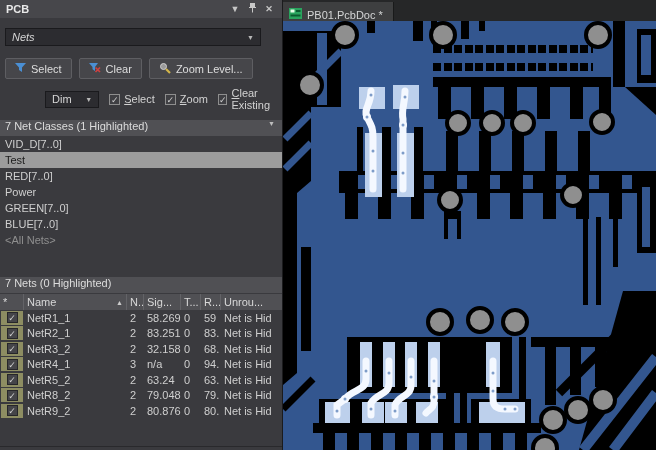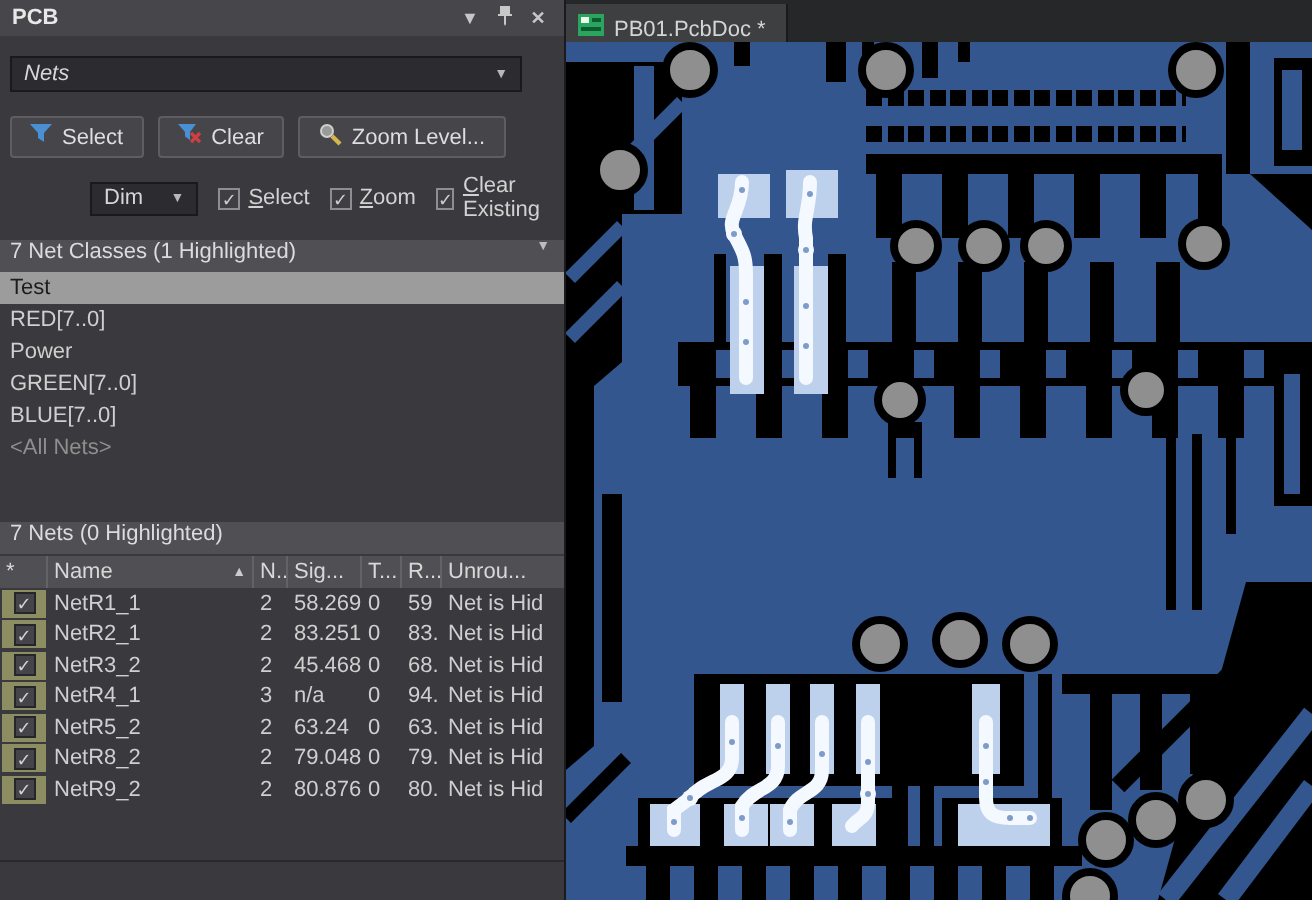--- a/index.html
+++ b/index.html
@@ -121,20 +121,21 @@
       <span class="cb-label">Clear Existing</span>
     </div>
   </div>
 
   <div class="sec-header nc-header">
     <span>7 Net Classes (1 Highlighted)</span>
     <span class="arrow">▼</span>
   </div>
 
   <div>
+    <div class="nc-item">VID_D[7..0]</div>
     <div class="nc-item selected">Test</div>
     <div class="nc-item">RED[7..0]</div>
     <div class="nc-item">Power</div>
     <div class="nc-item">GREEN[7..0]</div>
     <div class="nc-item">BLUE[7..0]</div>
     <div class="nc-item dim">&lt;All Nets&gt;</div>
   </div>
 
   <div class="sec-header nets-header">
     <span>7 Nets (0 Highlighted)</span>
@@ -175,21 +176,21 @@
       <div>0</div>
       <div>83.</div>
       <div>Net is Hid</div>
     </div>
     <div class="grid-row trow">
       <div class="check-cell">
           <span class="row-check">✓</span>
         </div>
       <div>NetR3_2</div>
       <div>2</div>
-      <div>45.468</div>
+      <div>32.158</div>
       <div>0</div>
       <div>68.</div>
       <div>Net is Hid</div>
     </div>
     <div class="grid-row trow">
       <div class="check-cell">
           <span class="row-check">✓</span>
         </div>
       <div>NetR4_1</div>
       <div>3</div>

